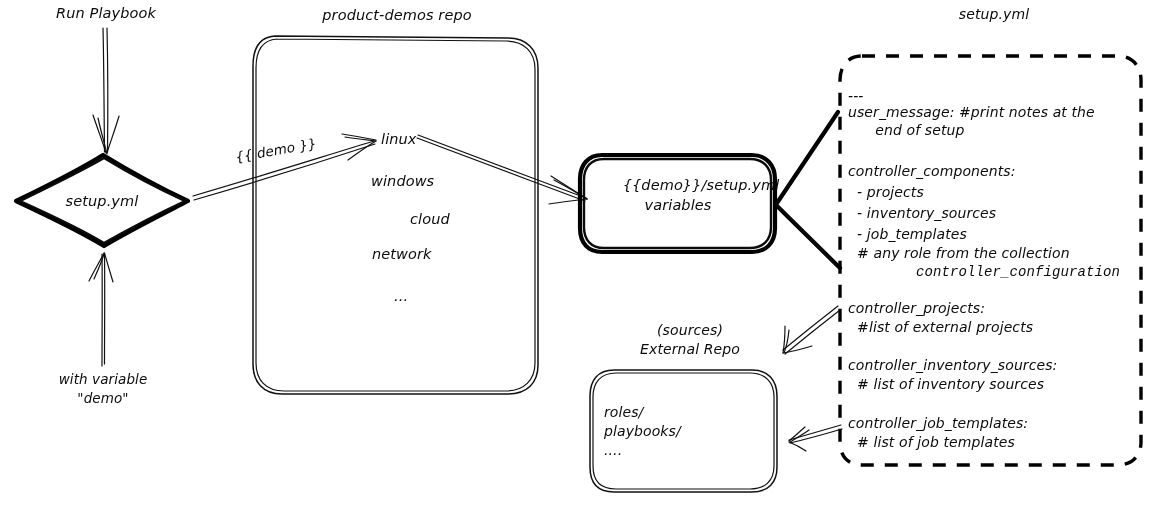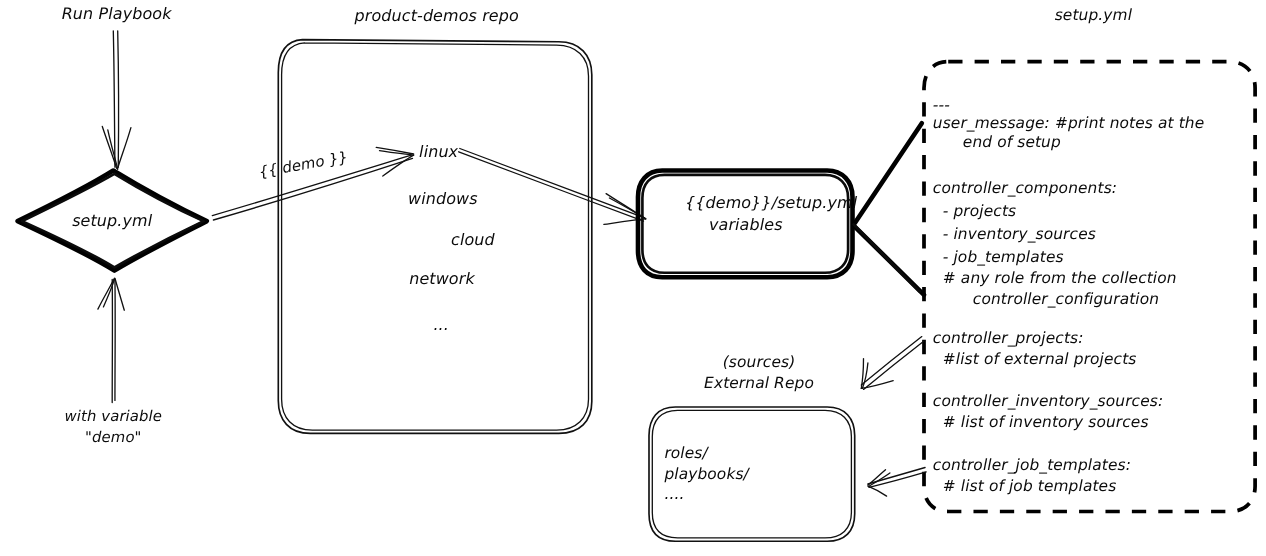--- a/index.html
+++ b/index.html
@@ -194,21 +194,21 @@
 
   <div class="lbl hand t14" style="left:848px; top:88px;">---</div>
   <div class="lbl hand t14" style="left:848px; top:104px;">user_message: #print notes at the</div>
   <div class="lbl hand t14" style="left:848px; top:122px;">      end of setup</div>
 
   <div class="lbl hand t14" style="left:848px; top:163px;">controller_components:</div>
   <div class="lbl hand t14" style="left:848px; top:184px;">  - projects</div>
   <div class="lbl hand t14" style="left:848px; top:205px;">  - inventory_sources</div>
   <div class="lbl hand t14" style="left:848px; top:226px;">  - job_templates</div>
   <div class="lbl hand t14" style="left:848px; top:245px;">  # any role from the collection</div>
-  <div class="lbl hand t14" style="left:848px; top:264px;">        controller_configuration</div>
+  <div class="lbl hand t14" style="left:848px; top:264px;font-family:Liberation Mono, monospace;">        controller_configuration</div>
 
   <div class="lbl hand t14" style="left:848px; top:300px;">controller_projects:</div>
   <div class="lbl hand t14" style="left:848px; top:357px;">controller_inventory_sources:</div>
 
   <div class="lbl hand t14" style="left:848px; top:319px;">  #list of external projects</div>
   <div class="lbl hand t14" style="left:848px; top:376px;">  # list of inventory sources</div>
 
   <div class="lbl hand t14" style="left:848px; top:434px;">  # list of job templates</div>
   <div class="lbl hand t14" style="left:848px; top:415px;">controller_job_templates:</div>
 

